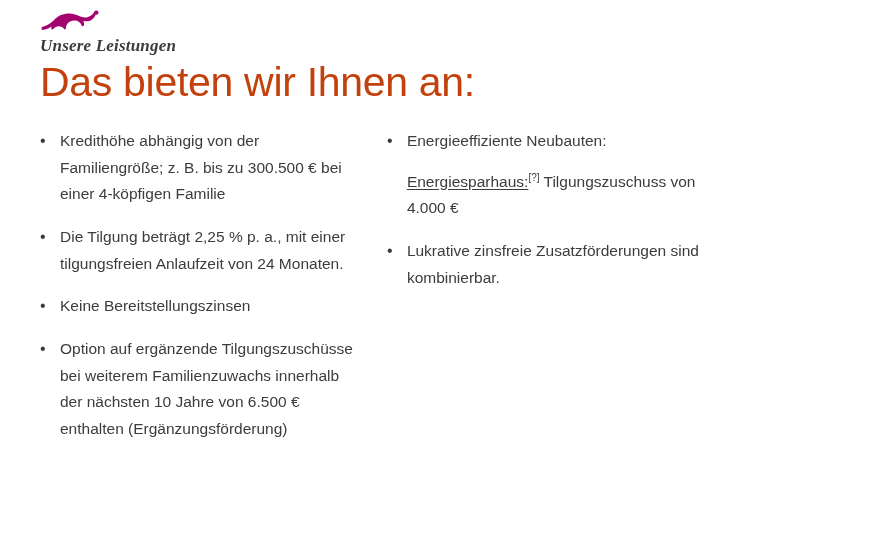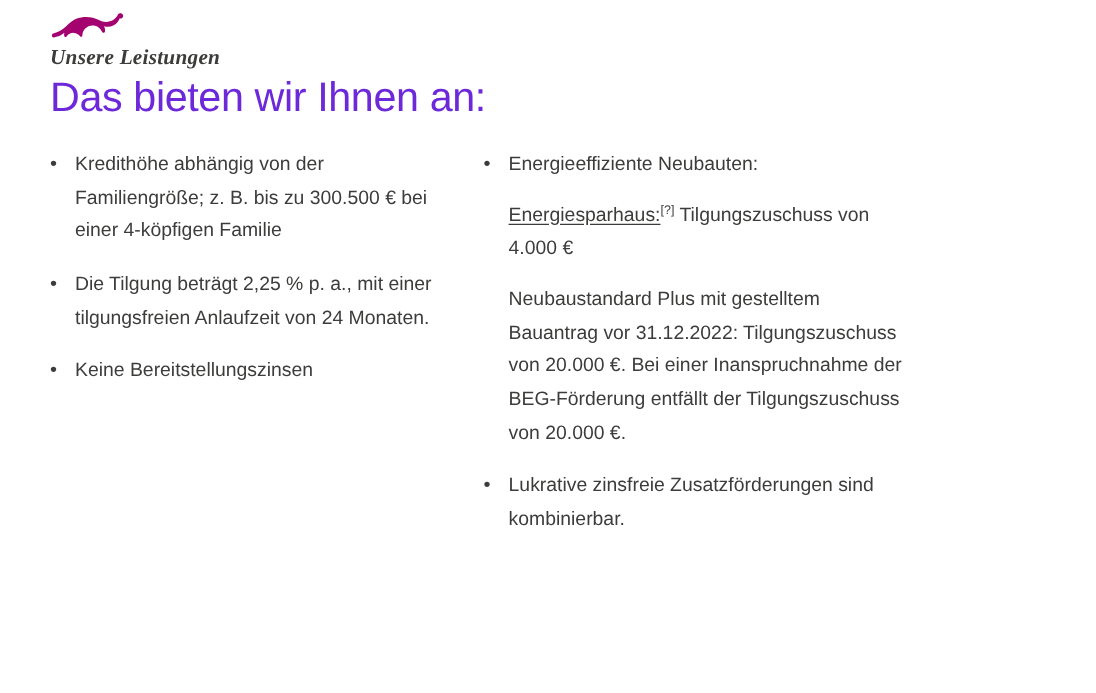--- a/index.html
+++ b/index.html
@@ -32,23 +32,23 @@
     font-style: italic;
     font-weight: bold;
     font-size: 17px;
     color: #3c3c3b;
     letter-spacing: 0.2px;
     margin: 0 0 4px 2px;
   }
   .headline {
     font-family: "Liberation Sans", sans-serif;
     font-weight: 300;
-    font-size: 33px;
+    font-size: 41px;
     line-height: 1.12;
-    color: #6d28d9;
+    color: #c2410c;
     margin: 0 0 22px 2px;
     letter-spacing: -0.3px;
   }
   .columns {
     display: flex;
     gap: 22px;
     align-items: flex-start;
     justify-content: center;
   }
   .col {
@@ -126,31 +126,33 @@
 
 
         <li>
           <span>Die Tilgung beträgt 2,25 % p. a., mit einer tilgungsfreien Anlaufzeit von 24 Monaten.</span>
         </li>
 
         <li>
           <span>Keine Bereitstellungszinsen</span>
         </li>
 
+        <li>
+          <span>Option auf ergänzende Tilgungszuschüsse bei weiterem Familienzuwachs innerhalb der nächsten 10 Jahre von 6.500 € enthalten (Ergänzungsförderung)</span>
+        </li>
 
       </ul>
     </div>
 
     <div class="col right">
       <ul class="list">
 
         <li class="li-block">
           <p>Energieeffiziente Neubauten:</p>
           <p><span class="uline">Energiesparhaus:</span><sup class="foot">[?]</sup><span> Tilgungszuschuss von 4.000 €</span></p>
-          <p>Neubaustandard Plus mit gestelltem Bauantrag vor 31.12.2022: Tilgungszuschuss von 20.000 €. Bei einer Inanspruchnahme der BEG-Förderung entfällt der Tilgungszuschuss von 20.000 €.</p>
         </li>
 
         <li>
           <span>Lukrative zinsfreie Zusatzförderungen sind kombinierbar.</span>
         </li>
 
 
       </ul>
     </div>
 

